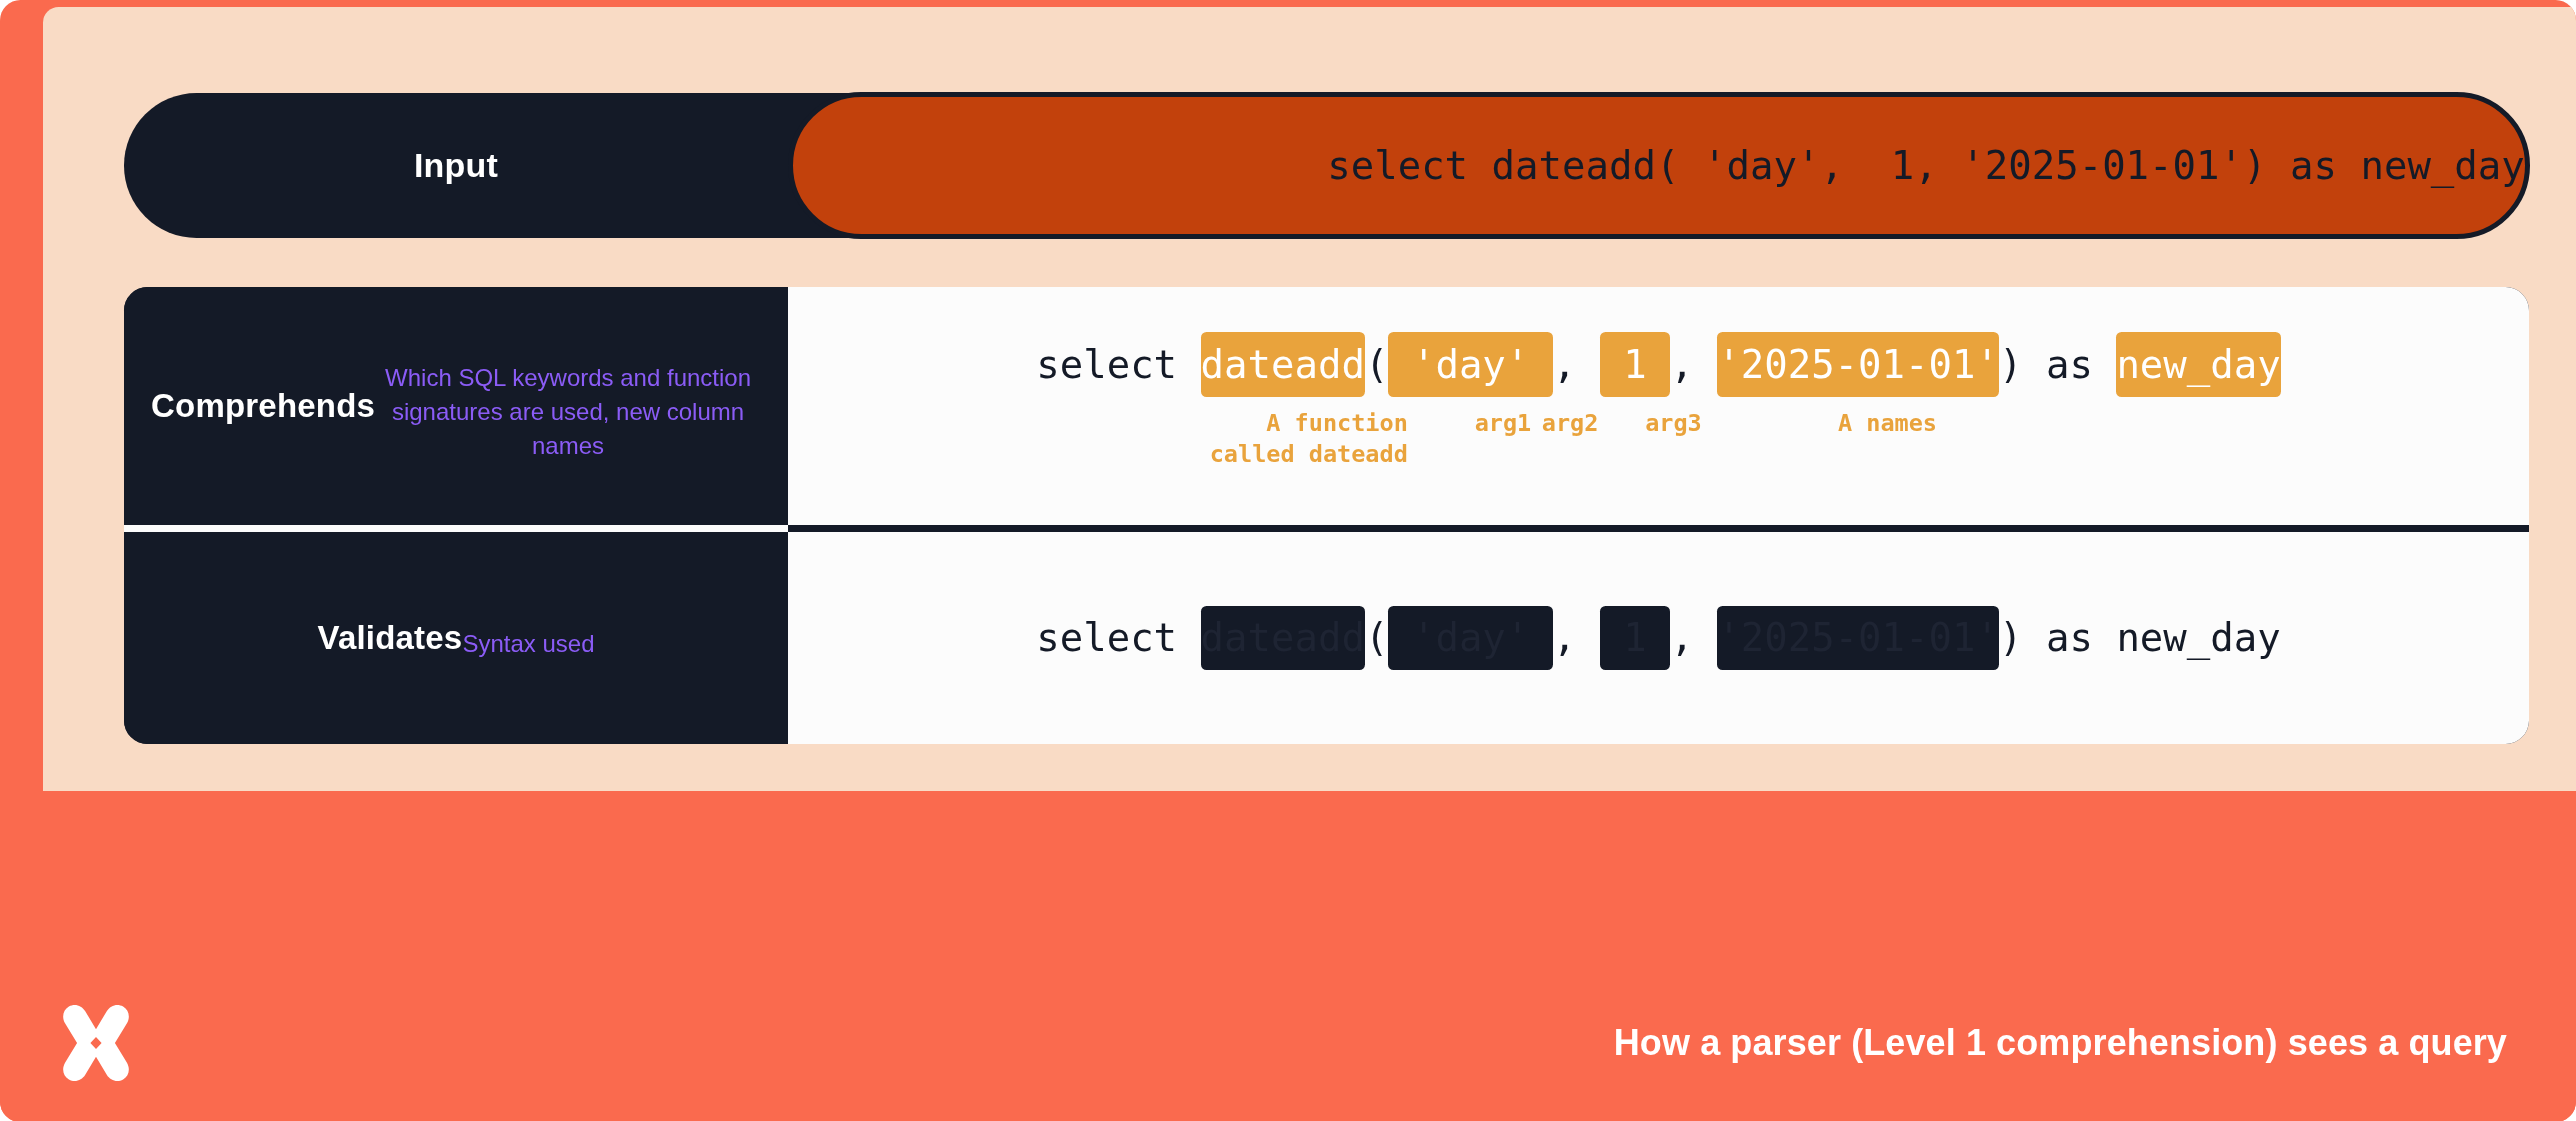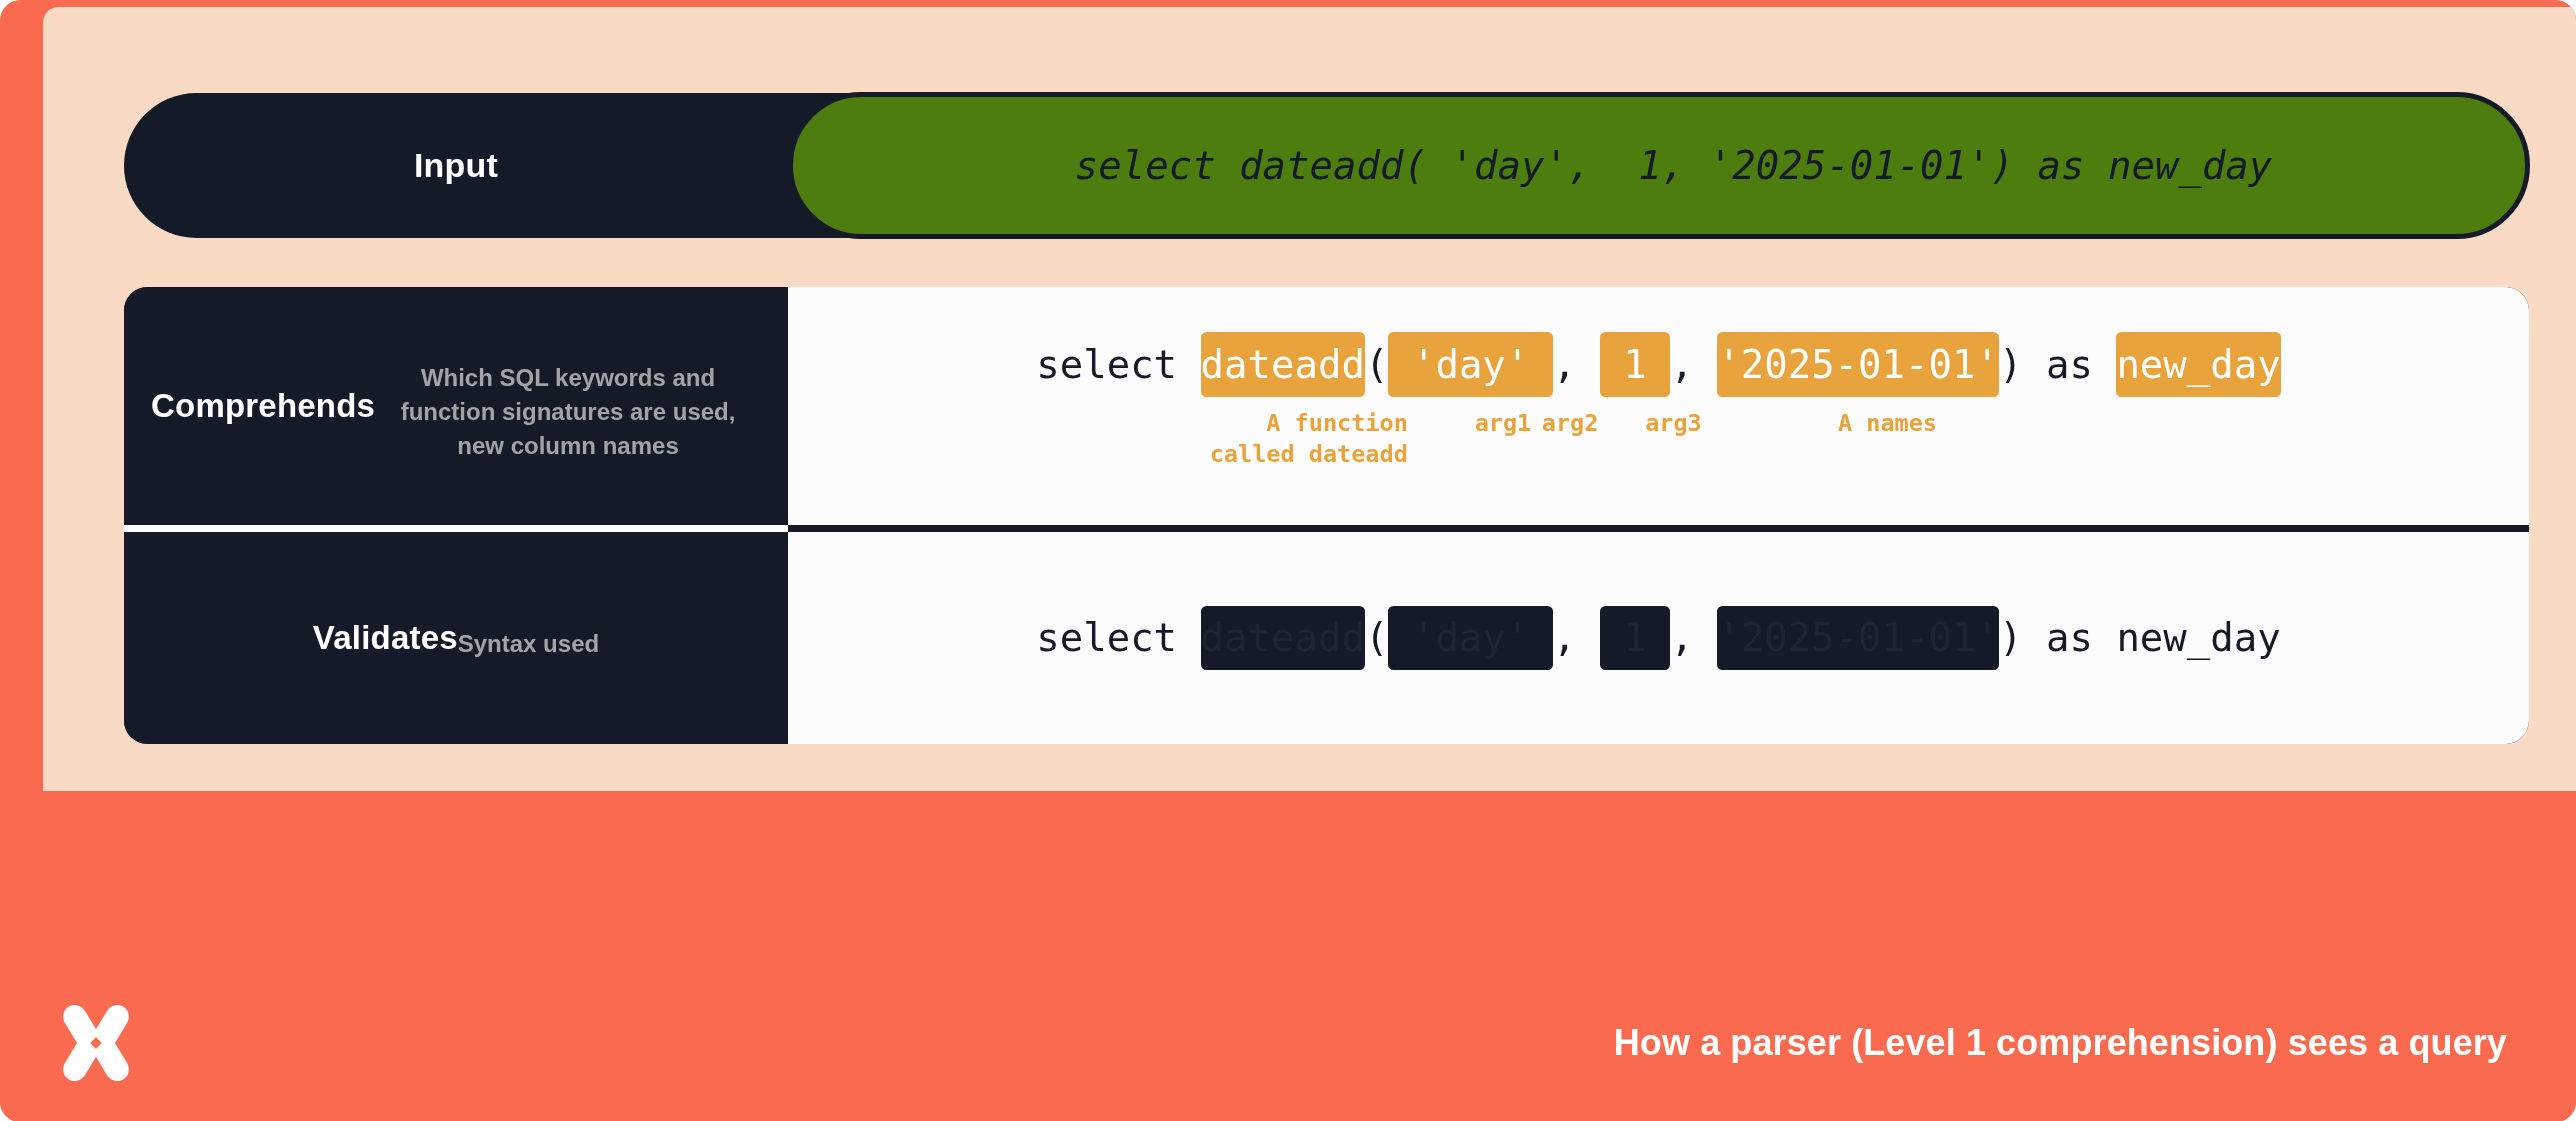--- a/index.html
+++ b/index.html
@@ -61,29 +61,28 @@
   .row-input .label-cell {
     width: 664px;
     flex: 0 0 664px;
     display: flex;
     align-items: center;
     justify-content: center;
     color: #ffffff;
   }
   .row-input .code-cell {
     flex: 1 1 auto;
-    background: #4d7c0f;
+    background: #c2410c;
     border: 5.5px solid #141A27;
     border-radius: 74px;
     box-sizing: border-box;
     display: flex;
     align-items: center;
-    justify-content: flex-start;
+    justify-content: flex-end;
     margin: -0.8px -0.8px -0.8px 0;
-    font-style: italic;
   }
 
   
   .card {
     background: #141A27;
     border-radius: 23.5px;
     overflow: hidden;
   }
 
   .row-sub {
@@ -121,24 +120,24 @@
   
   .label-title {
     font-size: 33px;
     font-weight: bold;
     letter-spacing: 0.2px;
     line-height: 1.15;
   }
   .label-title-input { font-size: 34px; font-weight: bold; }
   .label-sub {
     font-size: 24px;
-    font-weight: 700;
+    font-weight: 400;
     line-height: 1.42;
     margin-top: 12.5px;
-    color: #a3a3a3;
+    color: #8b5cf6;
     max-width: 595px;
   }
 
   .code {
     font-family: "DejaVu Sans Mono", "Liberation Mono", monospace;
     font-size: 39px;
     color: #141A27;
     white-space: pre;
     letter-spacing: 0px;
     line-height: 1;

